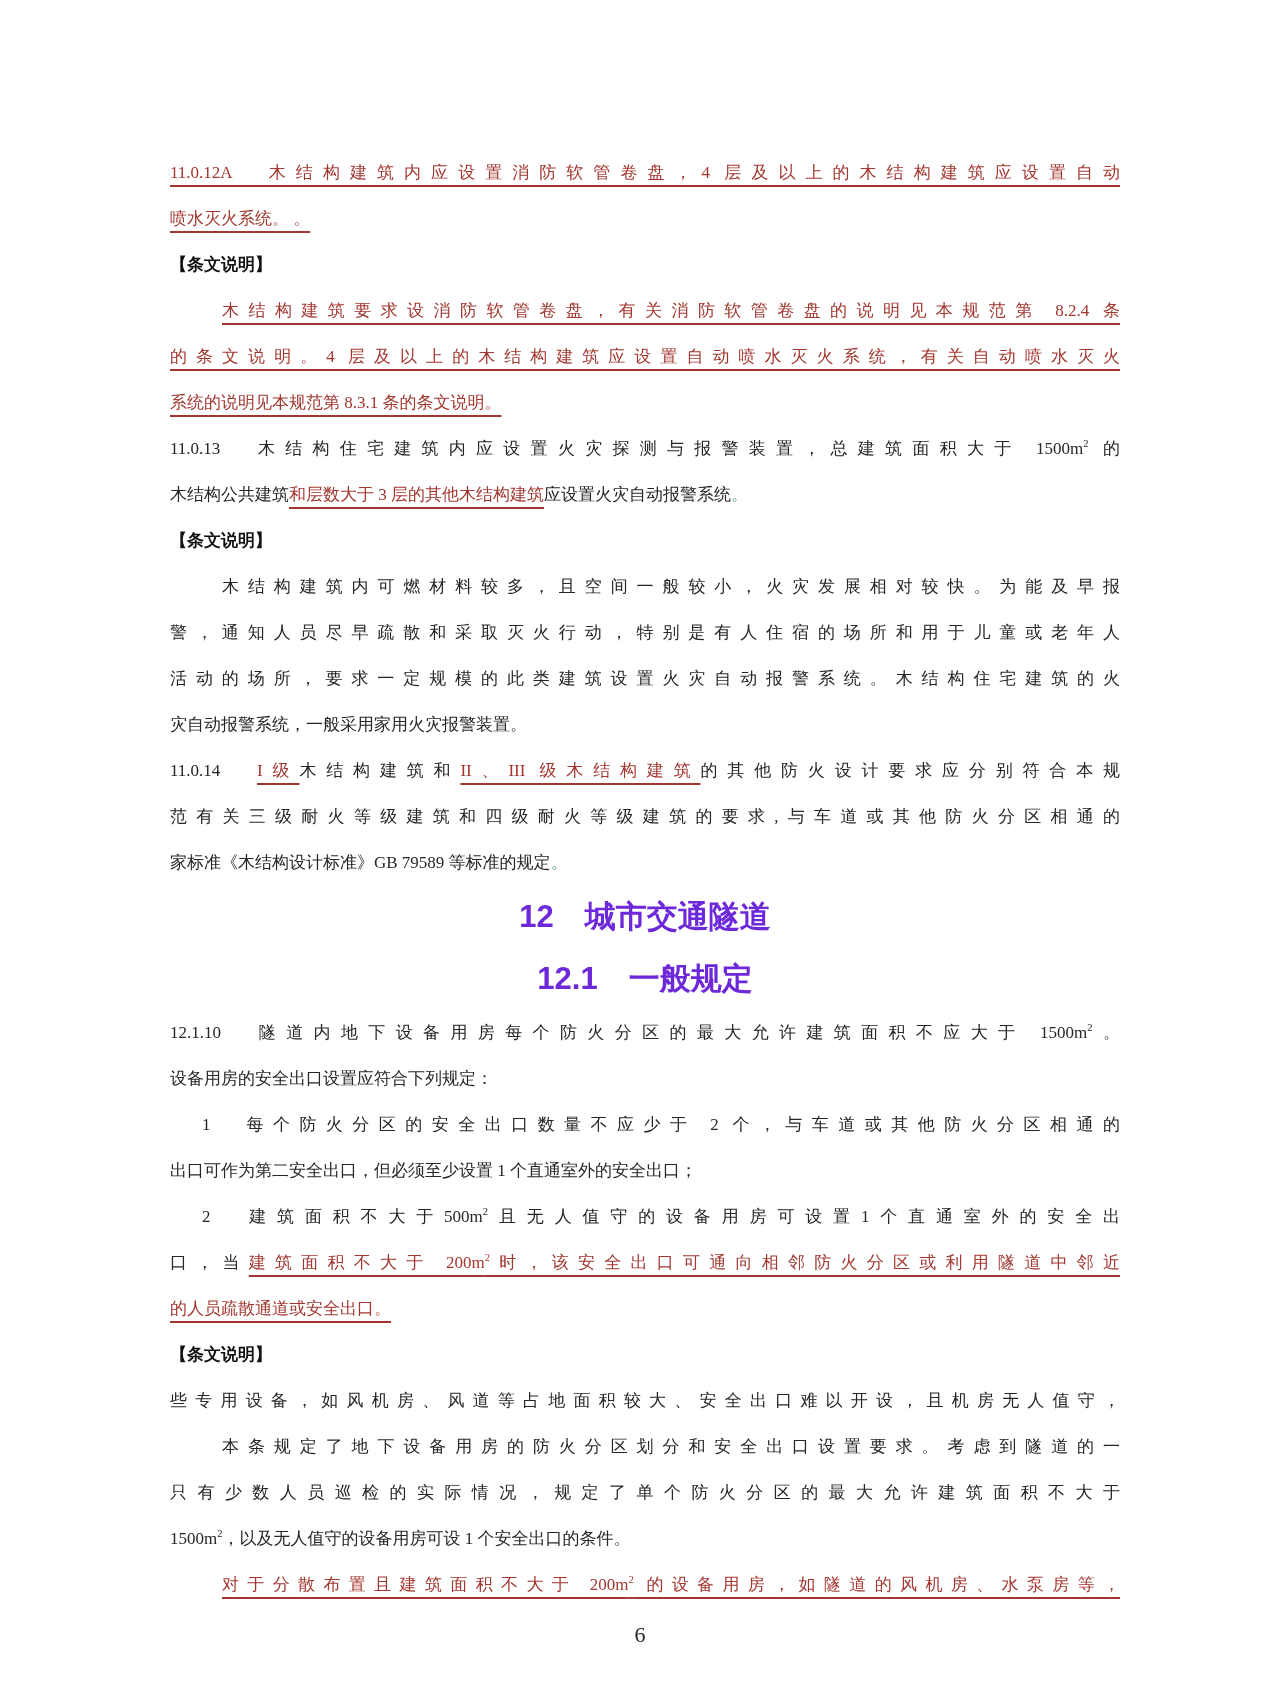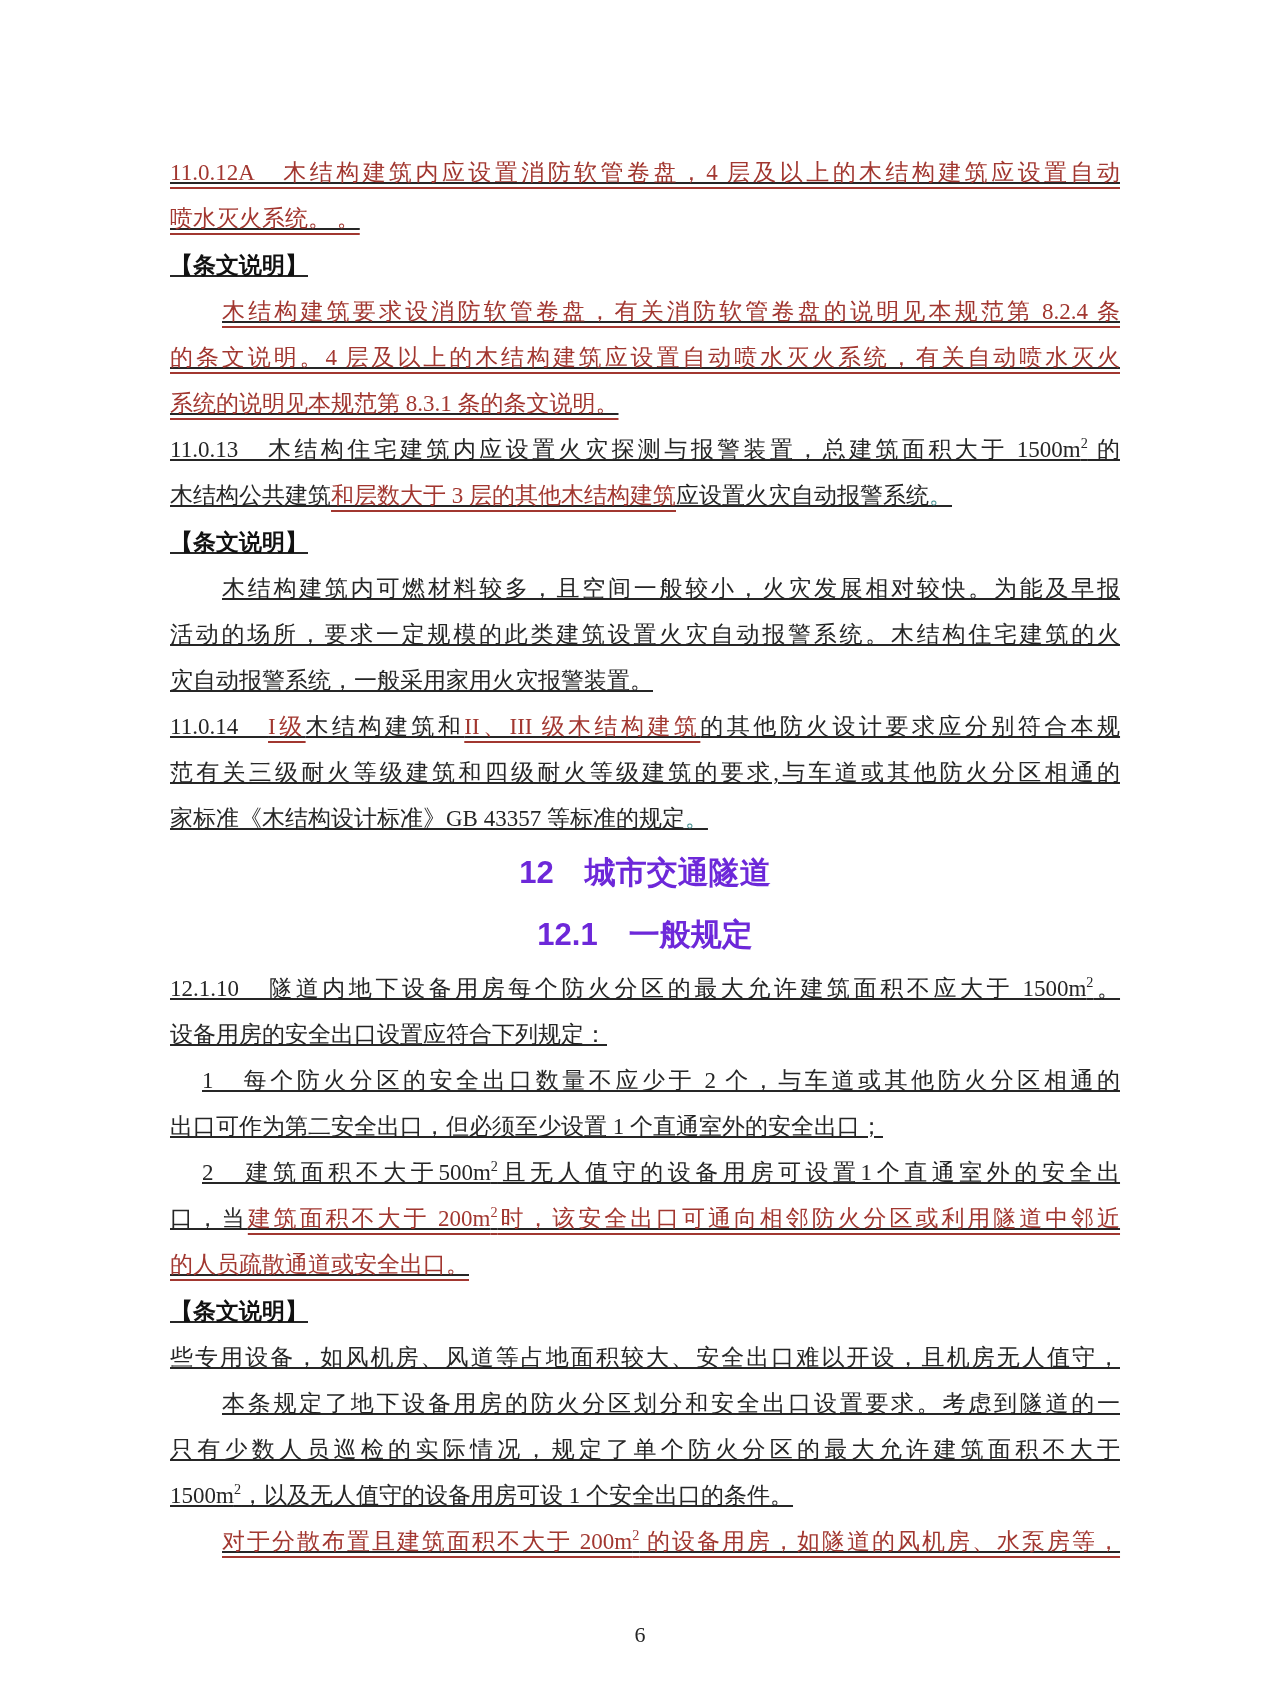--- a/index.html
+++ b/index.html
@@ -8,25 +8,24 @@
     width:1280px; height:1704px;
     background:#ffffff;
     font-family:"Liberation Serif","DejaVu Serif",serif;
     overflow:hidden;
   }
   .content {
     position:absolute;
     left:170px; top:150px; width:950px;
   }
   .line {
-    font-size:23px;
+    font-size:17px;
     line-height:46px;
     color:#262626;
     text-align:left;
-    text-decoration:underline;
   }
   .fill {
     text-align:justify;
     text-align-last:justify;
   }
   .indent-para { padding-left:52px; }
   .indent-item { padding-left:32px; }
   .red {
     color:var(--red,#A23730);
     text-decoration:underline;
@@ -70,25 +69,26 @@
       <div class="line fill"><span class="red">11.0.12A　木结构建筑内应设置消防软管卷盘，4 层及以上的木结构建筑应设置自动</span></div>
       <div class="line"><span class="red">喷水灭火系统。 。</span></div>
       <div class="line"><span class="blabel">【条文说明】</span></div>
       <div class="line fill indent-para"><span class="red">木结构建筑要求设消防软管卷盘，有关消防软管卷盘的说明见本规范第 8.2.4 条</span></div>
       <div class="line fill"><span class="red">的条文说明。4 层及以上的木结构建筑应设置自动喷水灭火系统，有关自动喷水灭火</span></div>
       <div class="line"><span class="red">系统的说明见本规范第 8.3.1 条的条文说明。</span></div>
       <div class="line fill"><span>11.0.13　木结构住宅建筑内应设置火灾探测与报警装置，总建筑面积大于 1500m<sup>2</sup> 的</span></div>
       <div class="line"><span>木结构公共建筑</span><span class="red">和层数大于 3 层的其他木结构建筑</span><span>应设置火灾自动报警系统</span><span class="teal">。</span></div>
       <div class="line"><span class="blabel">【条文说明】</span></div>
       <div class="line fill indent-para"><span>木结构建筑内可燃材料较多，且空间一般较小，火灾发展相对较快。为能及早报</span></div>
+      <div class="line fill"><span>警，通知人员尽早疏散和采取灭火行动，特别是有人住宿的场所和用于儿童或老年人</span></div>
       <div class="line fill"><span>活动的场所，要求一定规模的此类建筑设置火灾自动报警系统。木结构住宅建筑的火</span></div>
       <div class="line"><span>灾自动报警系统，一般采用家用火灾报警装置。</span></div>
       <div class="line fill"><span>11.0.14　</span><span class="red">I级</span><span>木结构建筑和</span><span class="red">II、III 级木结构建筑</span><span>的其他防火设计要求应分别符合本规</span></div>
       <div class="line fill"><span>范有关三级耐火等级建筑和四级耐火等级建筑的要求,与车道或其他防火分区相通的</span></div>
-      <div class="line"><span>家标准《木结构设计标准》GB 43357 等标准的规定</span><span class="teal">。</span></div>
+      <div class="line"><span>家标准《木结构设计标准》GB 79589 等标准的规定</span><span class="teal">。</span></div>
       <div class="h1">12　城市交通隧道</div>
       <div class="h2">12.1　一般规定</div>
       <div class="line fill"><span>12.1.10　隧道内地下设备用房每个防火分区的最大允许建筑面积不应大于 1500m<sup>2</sup>。</span></div>
       <div class="line"><span>设备用房的安全出口设置应符合下列规定：</span></div>
       <div class="line fill indent-item"><span>1　每个防火分区的安全出口数量不应少于 2 个，与车道或其他防火分区相通的</span></div>
       <div class="line"><span>出口可作为第二安全出口，但必须至少设置 1 个直通室外的安全出口；</span></div>
       <div class="line fill indent-item"><span>2　建筑面积不大于500m<sup>2</sup>且无人值守的设备用房可设置1个直通室外的安全出</span></div>
       <div class="line fill"><span>口，当</span><span class="red">建筑面积不大于 200m<sup>2</sup>时，该安全出口可通向相邻防火分区或利用隧道中邻近</span></div>
       <div class="line"><span class="red">的人员疏散通道或安全出口。</span></div>
       <div class="line"><span class="blabel">【条文说明】</span></div>

